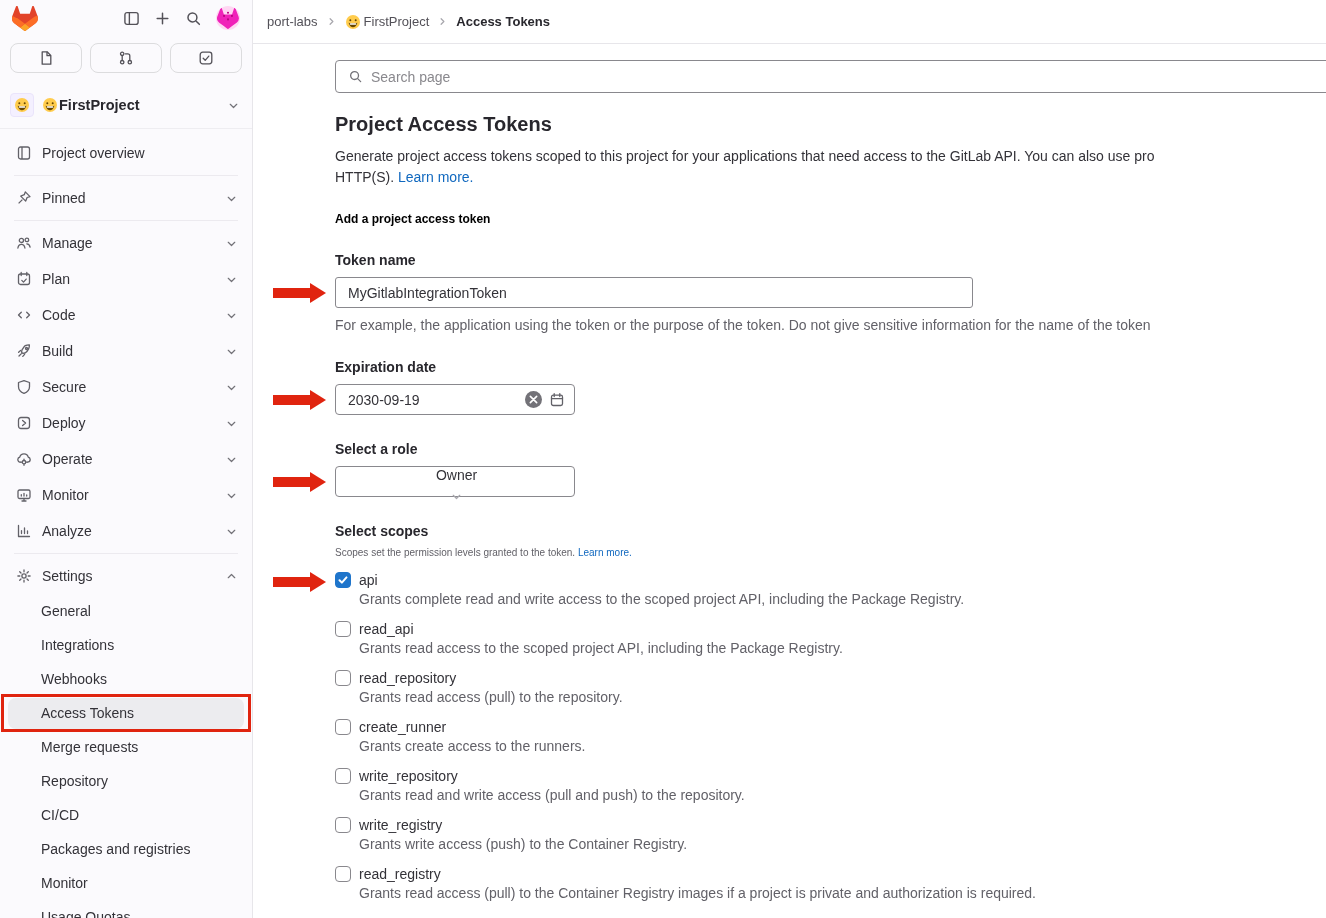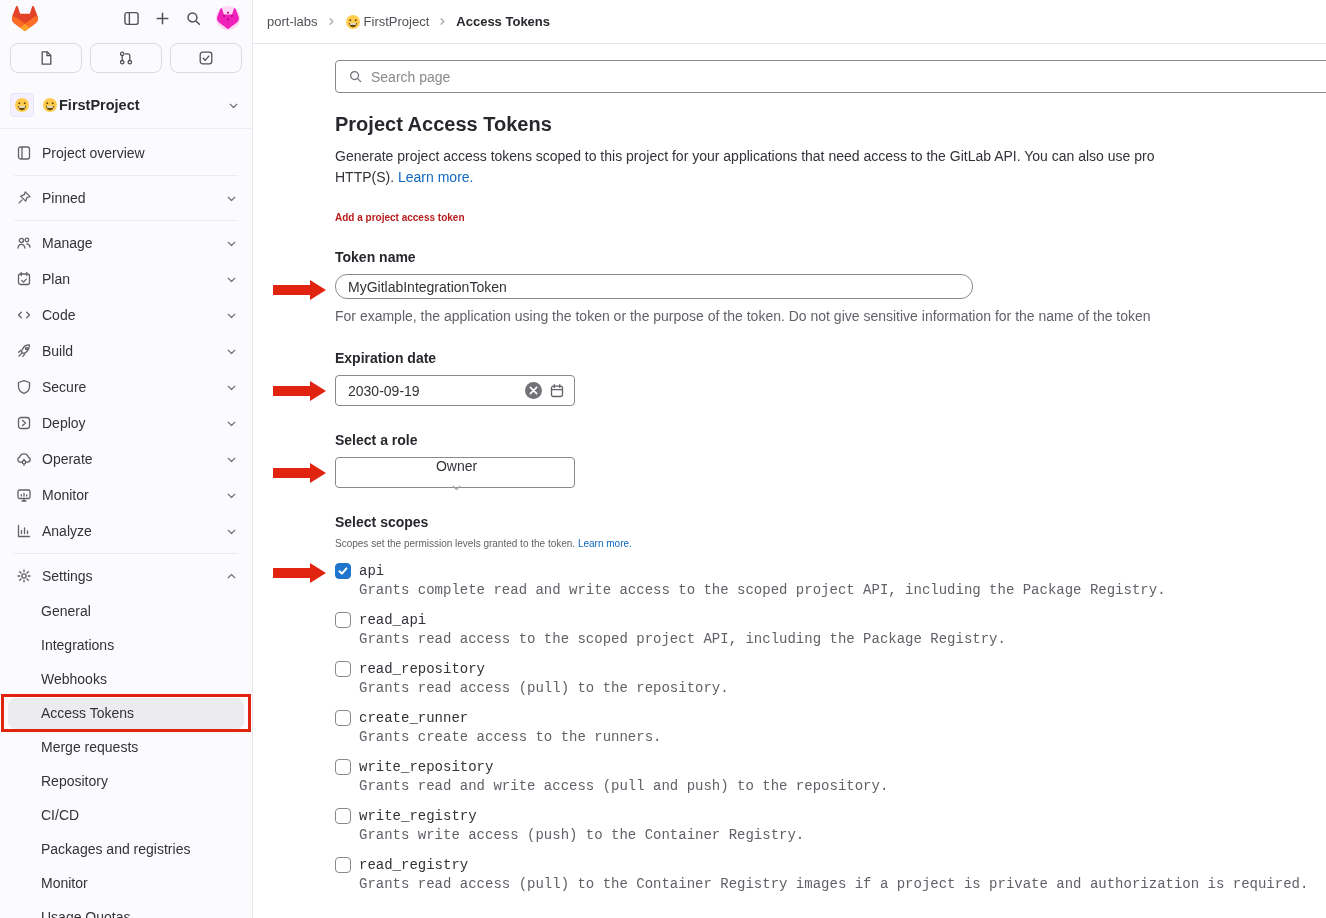--- a/index.html
+++ b/index.html
@@ -48,37 +48,37 @@
   .content { margin-left:82px; padding-top:16px; position:relative; }
   .search-box { height:33px; border:1px solid #89888d; border-radius:4px; background:#fff; display:flex; align-items:center; gap:8px; padding:0 12px; margin-right:-14px; }
   .search-box svg { width:15px; height:15px; color:#737278; flex:none; }
   .search-box input { border:none; outline:none; flex:1; font-size:14px; font-family:inherit; color:#333238; background:transparent; }
   .search-box input::placeholder { color:#89888d; }
 
   h1.page-title { font-size:20px; font-weight:700; color:#28272d; margin:20px 0 10px 0; }
   .desc { font-size:14px; line-height:21px; color:#333238; white-space:nowrap; }
   a.link { color:#1068bf; text-decoration:none; cursor:pointer; }
 
-  h2.form-title { font-size:10px; font-weight:700; color:#b91c1c; margin:24px 0 0 0; }
+  h2.form-title { font-size:12px; font-weight:700; color:#000000; margin:24px 0 0 0; }
 
   .f-label { display:block; font-weight:700; font-size:14px; color:#28272d; margin:26px 0 9px 0; }
   .field-row { position:relative; }
-  .text-input { width:638px; height:25px; border:1px solid #89888d; border-radius:12px; padding:0 12px; font-size:14px; font-family:inherit; color:#333238; outline:none; }
+  .text-input { width:638px; height:31px; border:1px solid #89888d; border-radius:3px; padding:0 12px; font-size:14px; font-family:inherit; color:#333238; outline:none; }
   .help { font-size:14px; color:#626168; margin-top:9px; white-space:nowrap; }
 
   .date-box, .select-box { width:240px; height:31px; border:1px solid #89888d; border-radius:4px; background:#fff; display:flex; align-items:center; padding:0 9px 0 12px; gap:7px; }
   .date-box .val, .select-box .val { flex:1; font-size:14px; color:#333238; }
   .clear-btn { width:17px; height:17px; border-radius:50%; background:#737278; color:#fff; display:flex; align-items:center; justify-content:center; cursor:pointer; flex:none; }
   .clear-btn svg { width:9px; height:9px; }
   .cal-icon svg { width:16px; height:16px; color:#626168; display:block; cursor:pointer; }
   .select-box { cursor:pointer;flex-direction:column; }
   .select-box .sel-chev svg { width:13px; height:13px; color:#a8a7ad; display:block; }
 
   .scopes-help { font-size:10px; color:#626168; margin-top:8px; }
-  .scope { margin-top:14px; position:relative;font-family:Liberation Mono, monospace; }
+  .scope { margin-top:14px; position:relative; }
   .scope-head { display:flex; align-items:center; gap:8px; }
   .cb { width:16px; height:16px; border:1px solid #89888d; border-radius:4px; background:#fff; cursor:pointer; flex:none; display:flex; align-items:center; justify-content:center; }
   .cb.checked { background:#1f75cb; border-color:#1f75cb; }
   .cb svg { width:10px; height:10px; color:#fff; }
   .scope-name { font-size:14px; color:#333238; }
   .scope-desc { margin:3px 0 0 24px; font-size:14px; color:#626168; white-space:nowrap; }
 
   
   .arrow { position:absolute; left:-62px; display:flex; align-items:center; pointer-events:none; }
   .arrow .shaft { width:37px; height:10px; background:#e0240f; }

